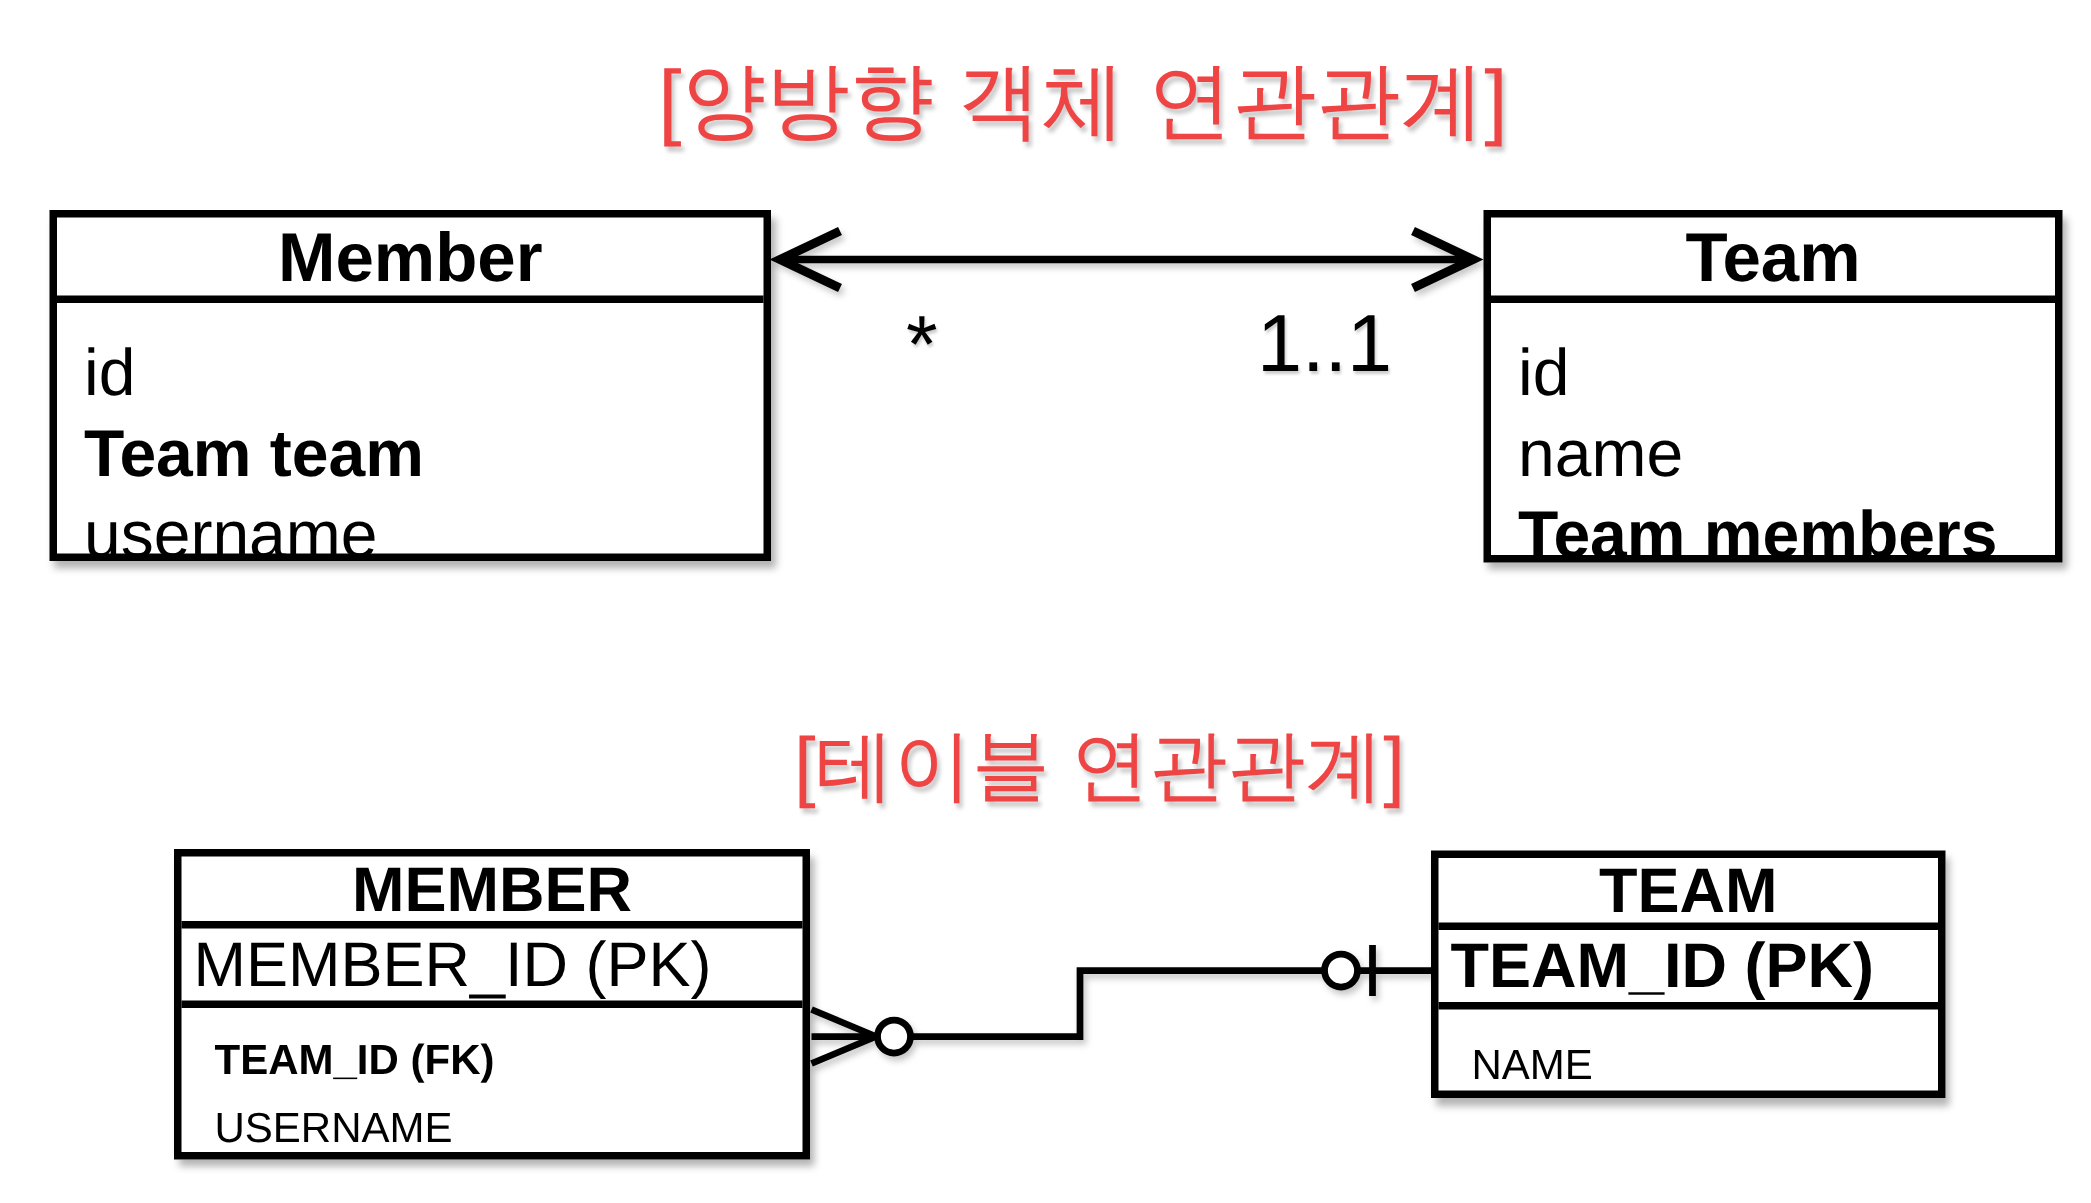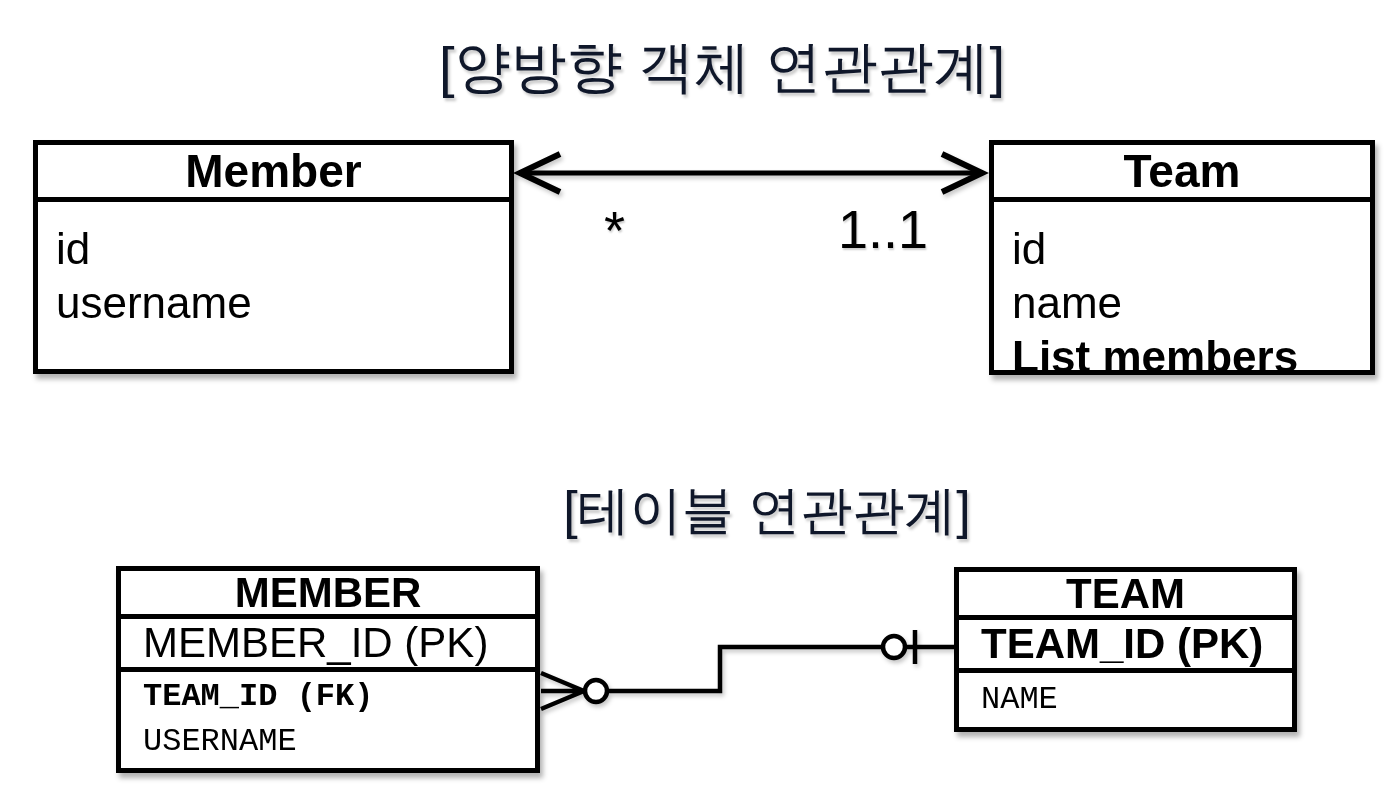--- a/index.html
+++ b/index.html
@@ -13,25 +13,25 @@
     color: #000000;
     overflow: hidden;
   }
 
   
   .diagram-title {
     position: absolute;
     transform: translateX(-50%);
     white-space: nowrap;
     font-weight: 400;
-    color: #0f172a;
+    color: #ef4444;
     text-shadow: 2px 3px 3px rgba(0,0,0,0.22);
   }
   .title-object { left: 722px; top: 30px;  font-size: 56px; }
-  .title-table  { left: 733px; top: 476px; font-size: 52px; margin-left: 34px; }
+  .title-table  { left: 733px; top: 476px; font-size: 52px; }
 
   
   .class-box {
     position: absolute;
     background: #fff;
     border: 5px solid #000;
     box-shadow: 3px 5px 5px rgba(0,0,0,0.30);
   }
   .member-class { left: 33px;  top: 140px; width: 481px; height: 234px; }
   .team-class   { left: 989px; top: 140px; width: 386px; height: 235px; }
@@ -57,25 +57,25 @@
   .table-header {
     height: 48px;
     border-bottom: 5px solid #000;
     display: flex; align-items: center; justify-content: center;
     font-size: 42px; font-weight: 700;
   }
   .pk-row {
     height: 53px;
     border-bottom: 5px solid #000;
     display: flex; align-items: center;
-    padding-left: 22px;
+    padding-left: 8px;
     font-size: 42px;
     white-space: nowrap;
   }
-  .table-rows { padding: 2px 0 0 22px; font-size: 32px; font-family: Liberation Mono, monospace; }
+  .table-rows { padding: 12px 0 0 22px; font-size: 28px; }
   .member-table .table-rows .row { line-height: 45px; }
   .team-table   .table-rows .row { line-height: 49px; }
 
   
   .mult {
     position: absolute;
     font-size: 54px;
     line-height: 1;
     color: #000;
     text-shadow: 1px 2px 2px rgba(0,0,0,0.2);
@@ -98,30 +98,31 @@
 <body>
 
 <div class="canvas">
 
   <div class="diagram-title title-object">[양방향 객체 연관관계]</div>
 
   <div class="class-box member-class">
     <div class="class-header">Member</div>
     <div class="class-body">
       <div class="field">id</div>
+      <div class="field bold">Team team</div>
       <div class="field">username</div>
     </div>
   </div>
 
   <div class="class-box team-class">
     <div class="class-header">Team</div>
     <div class="class-body">
       <div class="field">id</div>
       <div class="field">name</div>
-      <div class="field bold">List members</div>
+      <div class="field bold">Team members</div>
     </div>
   </div>
 
   <div class="mult mult-many">*</div>
   <div class="mult mult-zero-one">1..1</div>
 
   <div class="diagram-title title-table">[테이블 연관관계]</div>
 
   <div class="table-box member-table">
     <div class="table-header">MEMBER</div>

